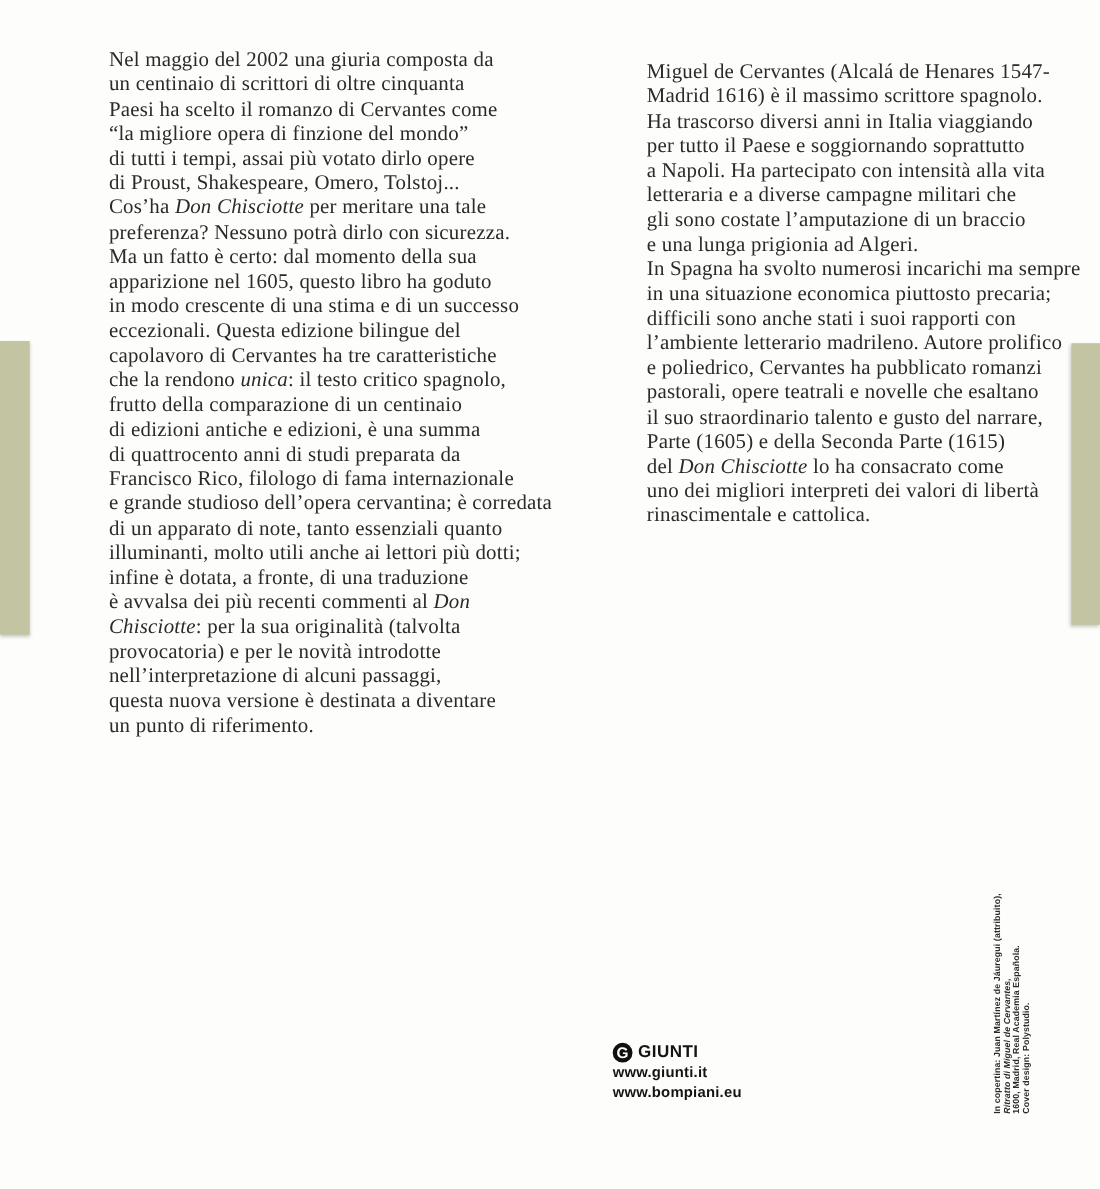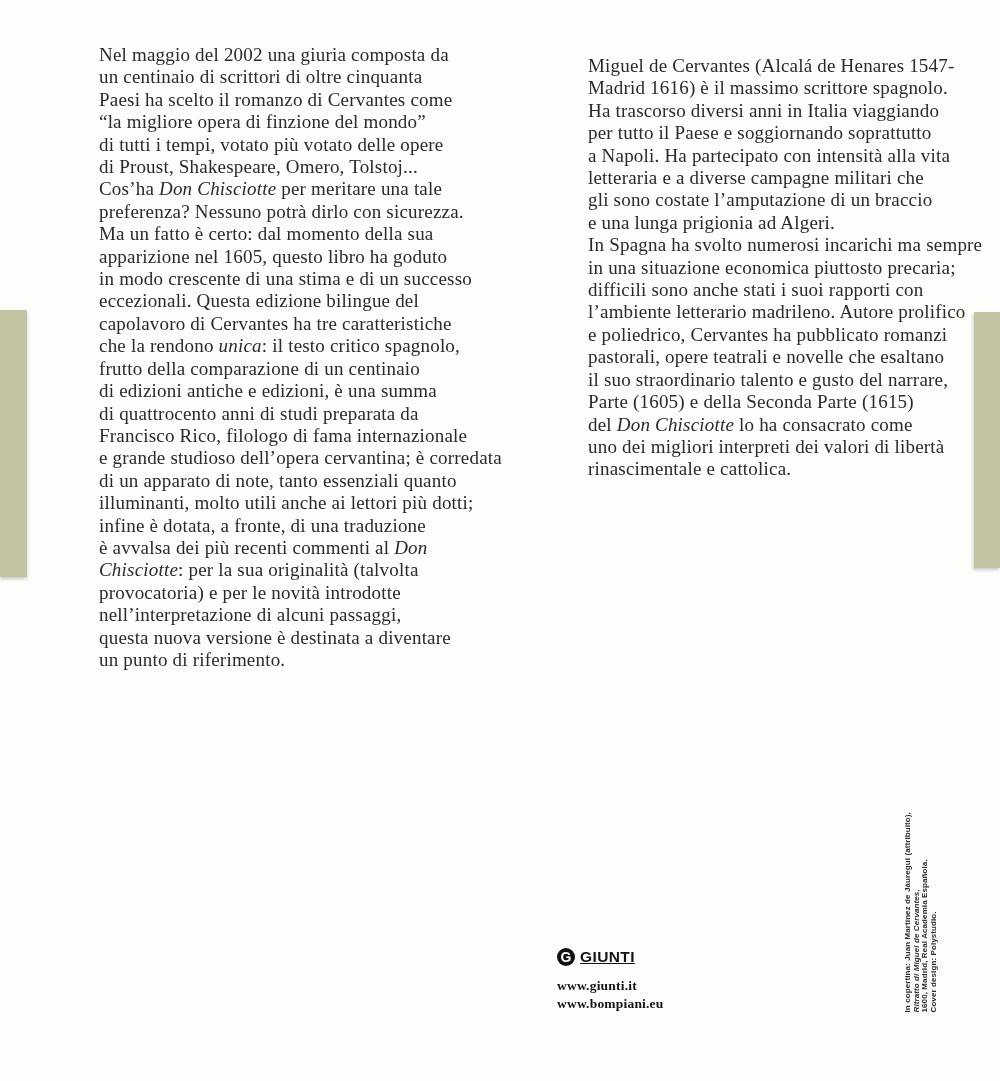--- a/index.html
+++ b/index.html
@@ -35,22 +35,22 @@
     position:absolute;left:557px;top:948px;
     font-family:"Liberation Sans", sans-serif;color:var(--ink);
   }
   .logo-row{display:flex;align-items:center;gap:5px;}
   .logo-disc{
     width:18px;height:18px;border-radius:50%;
     background:#101010;color:#ffffff;
     display:flex;align-items:center;justify-content:center;
     font-weight:bold;font-size:14px;line-height:18px;
   }
-  .logo-name{font-weight:bold;font-size:15.5px;letter-spacing:.4px;text-decoration:underline;}
-  .urls{margin-top:11px;font-weight:bold;font-size:13.5px;line-height:17.5px;letter-spacing:.2px;font-family:Liberation Serif, serif;}
+  .logo-name{font-weight:bold;font-size:15.5px;letter-spacing:.4px;}
+  .urls{font-weight:bold;font-size:13.5px;line-height:17.5px;letter-spacing:.2px;}
   .credits{
     position:absolute;left:808px;top:883px;
     width:225px;height:34px;
     transform:rotate(-90deg);
     transform-origin:50% 50%;
     font-family:"Liberation Sans", sans-serif;
     font-size:8px;line-height:8.5px;font-weight:bold;
     color:#2a2a2a;white-space:nowrap;letter-spacing:.1px;
   }
 </style>
@@ -60,21 +60,21 @@
 <div class="page">
 
   <div class="bar bar-left"></div>
   <div class="bar bar-right"></div>
 
   <div class="col col-left">
       <div class="tline"><span>Nel maggio del 2002 una giuria composta da</span></div>
       <div class="tline"><span>un centinaio di scrittori di oltre cinquanta</span></div>
       <div class="tline"><span>Paesi ha scelto il romanzo di Cervantes come</span></div>
       <div class="tline"><span>“la migliore opera di finzione del mondo”</span></div>
-      <div class="tline"><span>di tutti i tempi, votato più votato delle opere</span></div>
+      <div class="tline"><span>di tutti i tempi, assai più votato dirlo opere</span></div>
       <div class="tline"><span>di Proust, Shakespeare, Omero, Tolstoj...</span></div>
       <div class="tline"><span>Cos’ha </span><span class="it">Don Chisciotte</span><span> per meritare una tale</span></div>
       <div class="tline"><span>preferenza? Nessuno potrà dirlo con sicurezza.</span></div>
       <div class="tline"><span>Ma un fatto è certo: dal momento della sua</span></div>
       <div class="tline"><span>apparizione nel 1605, questo libro ha goduto</span></div>
       <div class="tline"><span>in modo crescente di una stima e di un successo</span></div>
       <div class="tline"><span>eccezionali. Questa edizione bilingue del</span></div>
       <div class="tline"><span>capolavoro di Cervantes ha tre caratteristiche</span></div>
       <div class="tline"><span>che la rendono </span><span class="it">unica</span><span>: il testo critico spagnolo,</span></div>
       <div class="tline"><span>frutto della comparazione di un centinaio</span></div>

